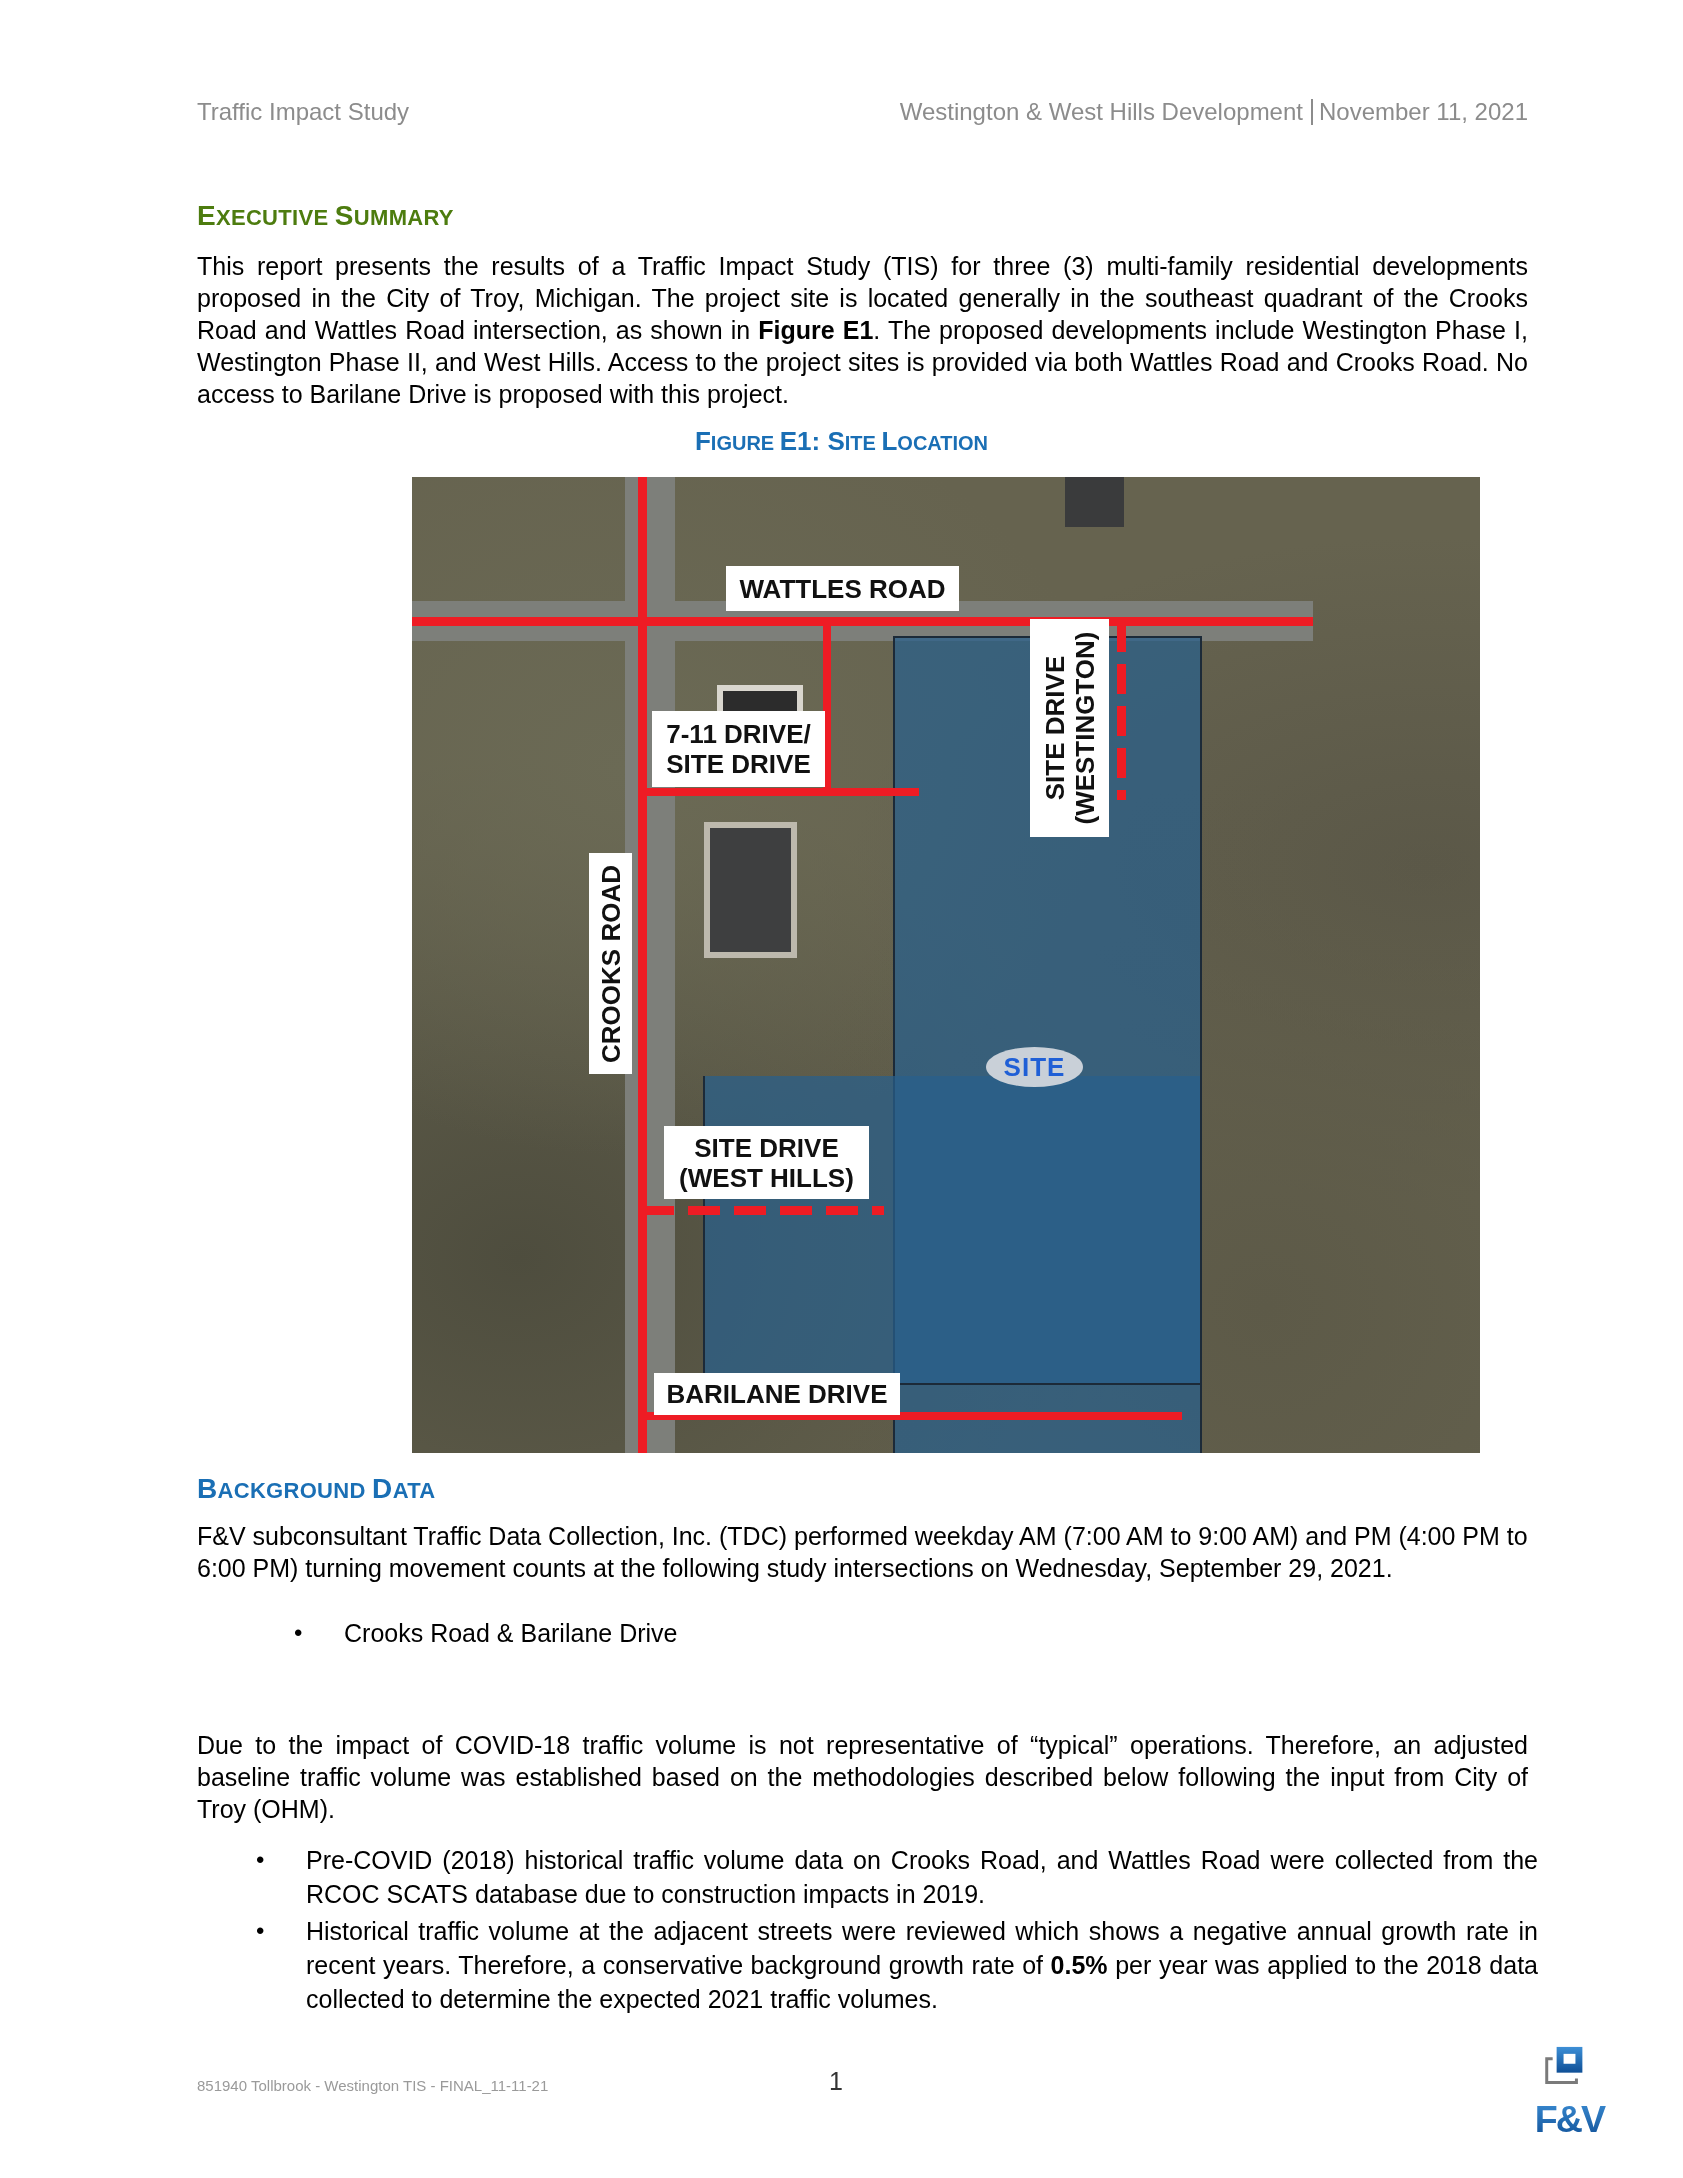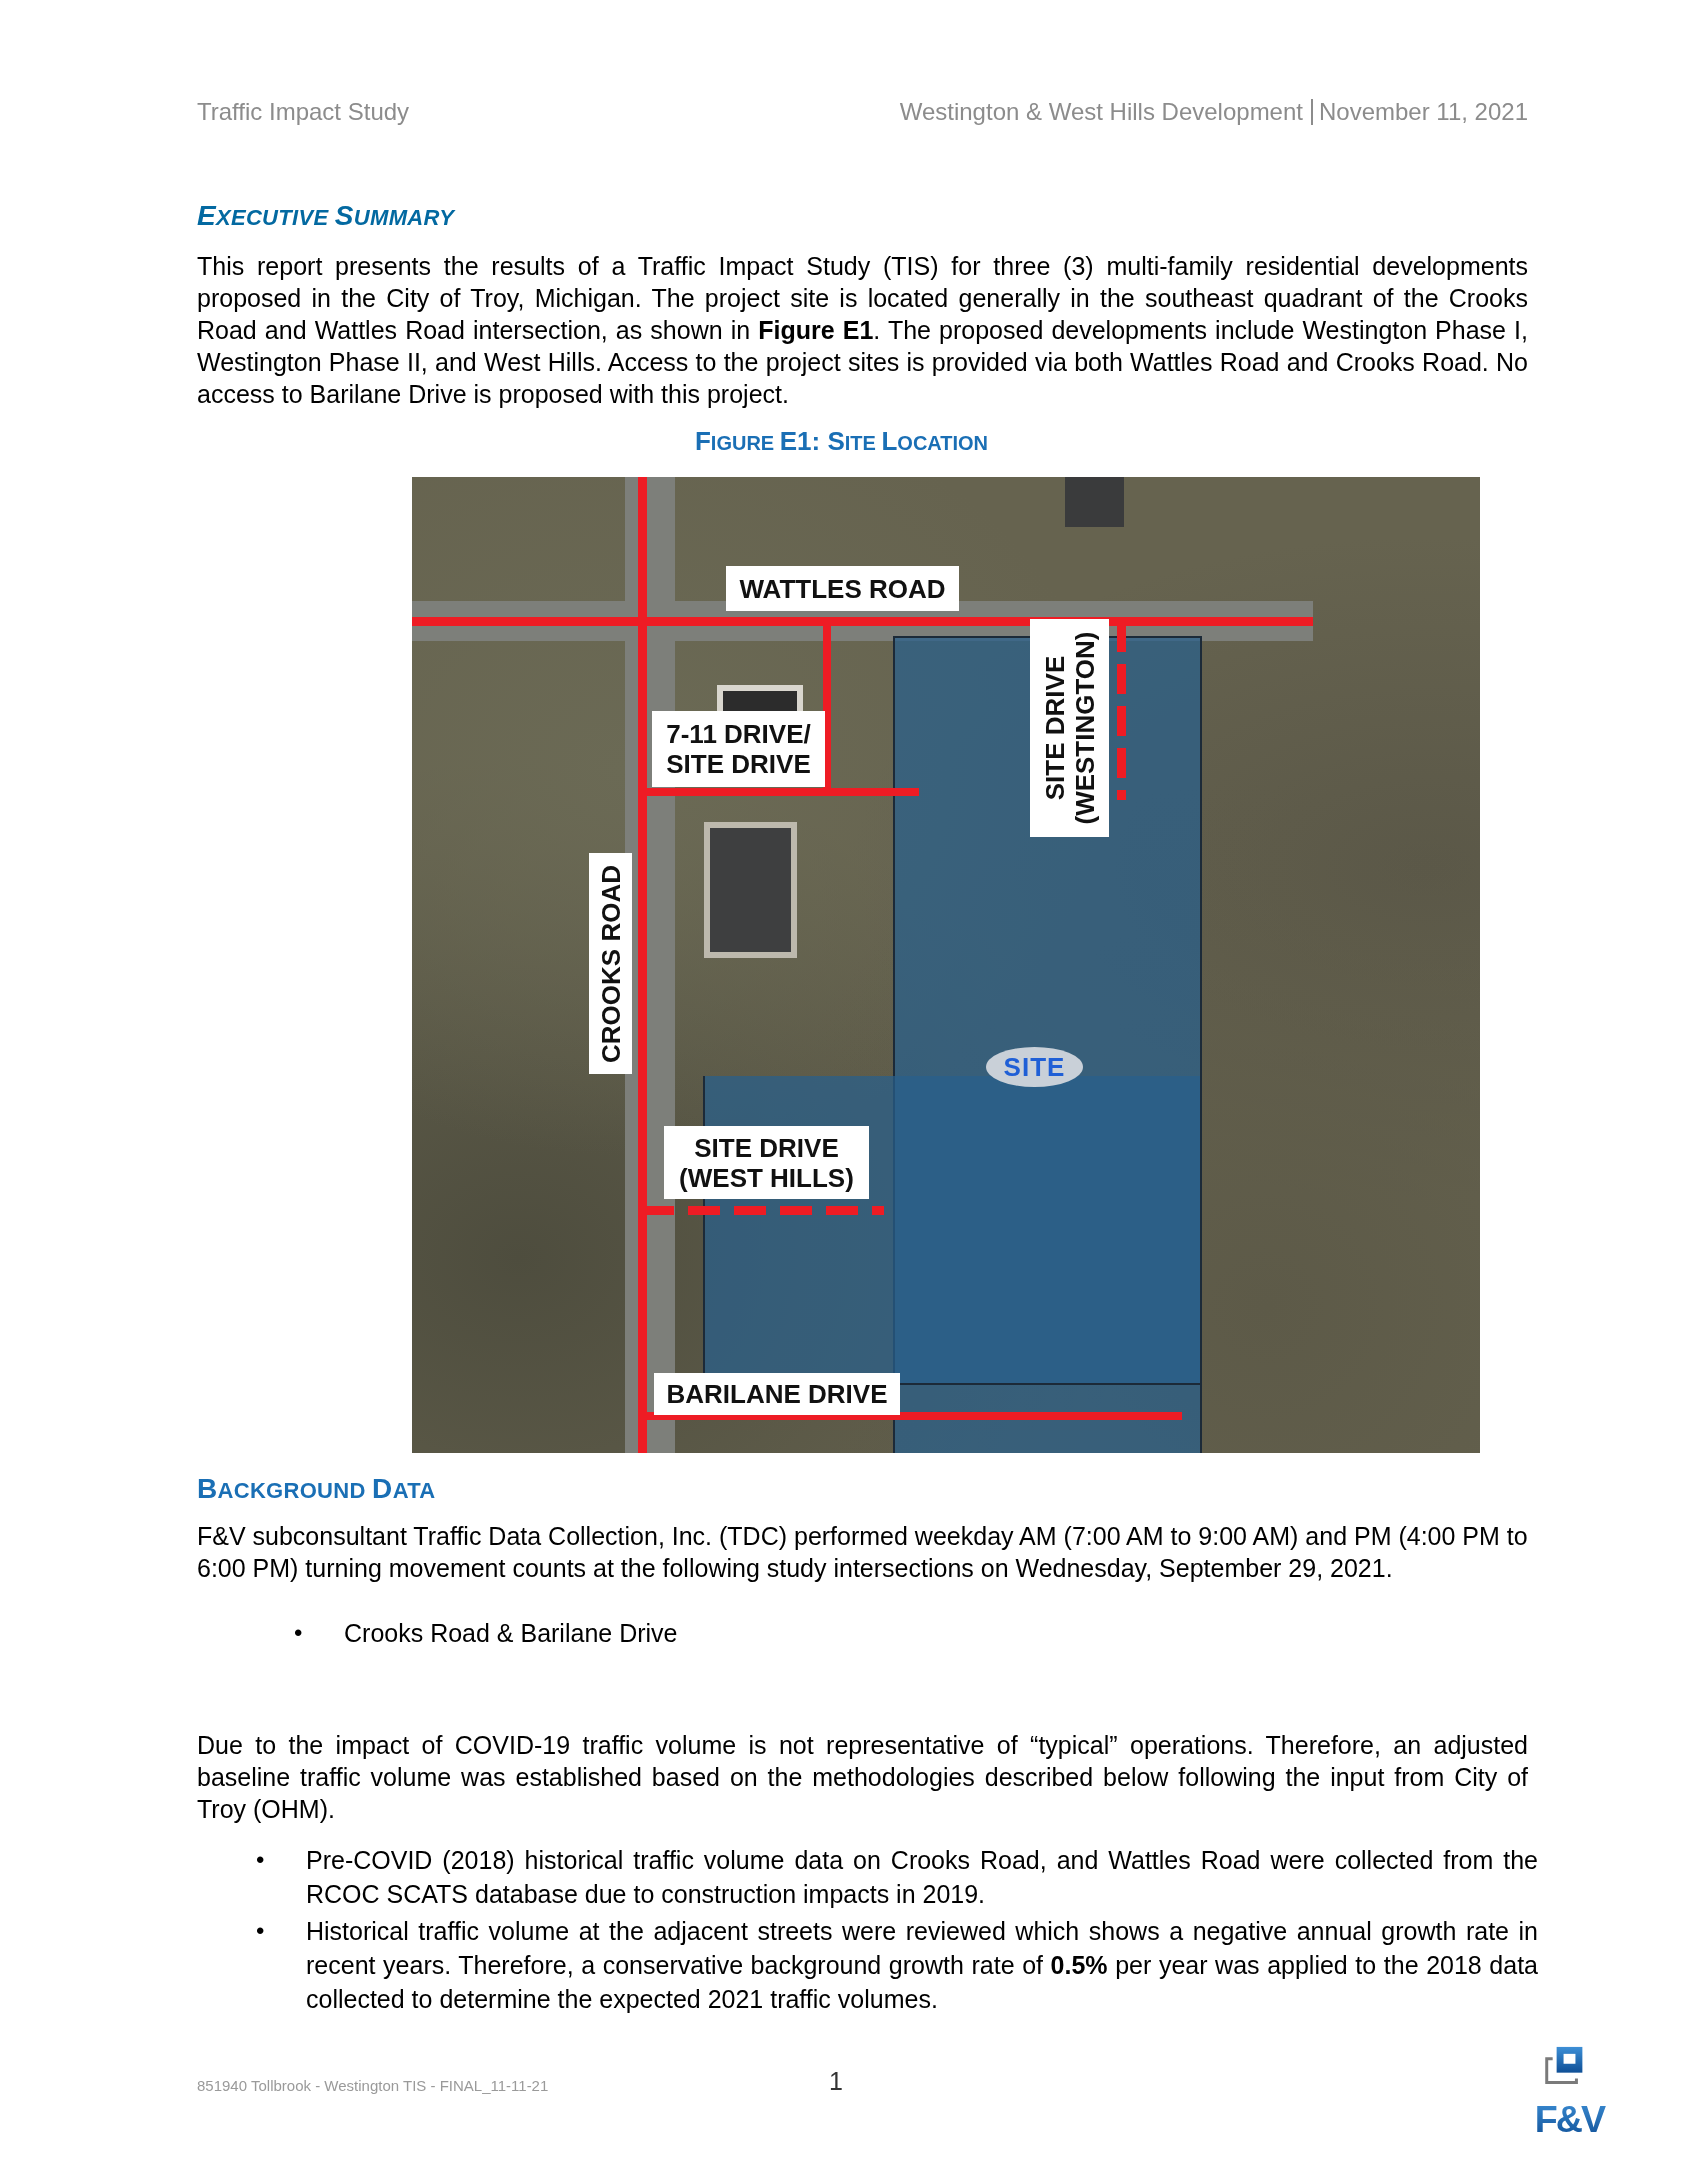--- a/index.html
+++ b/index.html
@@ -5,21 +5,21 @@
   html, body { margin:0; padding:0; background:#ffffff; }
   body { width:1683px; height:2178px; position:relative; overflow:hidden;
          font-family:"Liberation Sans", sans-serif; color:#000; }
   .abs { position:absolute; }
   .hdr { color:#8c8c8c; font-size:24px; line-height:30px; }
   .hdr-left { left:197px; top:97px; }
   .hdr-right { right:155px; top:97px; text-align:right; }
   .hdr-sep { display:inline-block; width:2px; height:26px; background:#8c8c8c; vertical-align:-5px; margin:0 6px 0 8px; }
   .section-title { font-weight:bold; font-size:28px; letter-spacing:0.3px; }
   .section-title .sc { font-size:22px; }
-  .green { color:#0369a1;font-style:italic; }
+  .green { color:#4d7c0f; }
   .blue { color:#1a6fb5; }
   .para { font-size:25px; line-height:32px; text-align:justify; width:1331px; left:197px; }
   .para b { font-weight:bold; }
   .fig-title { left:0; width:1683px; text-align:center; top:426px; font-size:26px; font-weight:bold; color:#1a6fb5; }
   .fig-title .sc { font-size:20px; }
   .map { left:412px; top:477px; width:1068px; height:976px; overflow:hidden;
          background:
            radial-gradient(ellipse at 20% 30%, #6b6a55 0%, transparent 40%),
            radial-gradient(ellipse at 80% 85%, #5d5a48 0%, transparent 45%),
            radial-gradient(ellipse at 10% 80%, #4e4d3e 0%, transparent 45%),
@@ -110,21 +110,21 @@
 </div>
 
 <div class="abs section-title blue" style="left:197px; top:1473px;"><span>B</span><span class="sc">ACKGROUND </span><span>D</span><span class="sc">ATA</span></div>
 
 <div class="abs para" style="top:1520px; text-align:left;">F&amp;V subconsultant Traffic Data Collection, Inc. (TDC) performed weekday AM (7:00 AM to 9:00 AM) and PM (4:00 PM to 6:00 PM) turning movement counts at the following study intersections on Wednesday, September 29, 2021.</div>
 
 <ul class="abs b1 list1">
   <li>Crooks Road &amp; Barilane Drive</li>
 </ul>
 
-<div class="abs para" style="top:1729px;">Due to the impact of COVID-19 traffic volume is not representative of “typical” operations. Therefore, an adjusted baseline traffic volume was established based on the methodologies described below following the input from City of Troy (OHM).</div>
+<div class="abs para" style="top:1729px;">Due to the impact of COVID-18 traffic volume is not representative of “typical” operations. Therefore, an adjusted baseline traffic volume was established based on the methodologies described below following the input from City of Troy (OHM).</div>
 
 <ul class="abs b1 list2">
   <li>Pre-COVID (2018) historical traffic volume data on Crooks Road, and Wattles Road were collected from the RCOC SCATS database due to construction impacts in 2019.</li>
   <li><span>Historical traffic volume at the adjacent streets were reviewed which shows a negative annual growth rate in recent years. Therefore, a conservative background growth rate of </span><b>0.5%</b><span> per year was applied to the 2018 data collected to determine the expected 2021 traffic volumes.</span></li>
 </ul>
 
 <div class="abs footer-left">851940 Tollbrook - Westington TIS - FINAL_11-11-21</div>
 <div class="abs page-num">1</div>
 <div class="abs logo">
   <svg width="109" height="99" viewBox="0 0 110 100">

